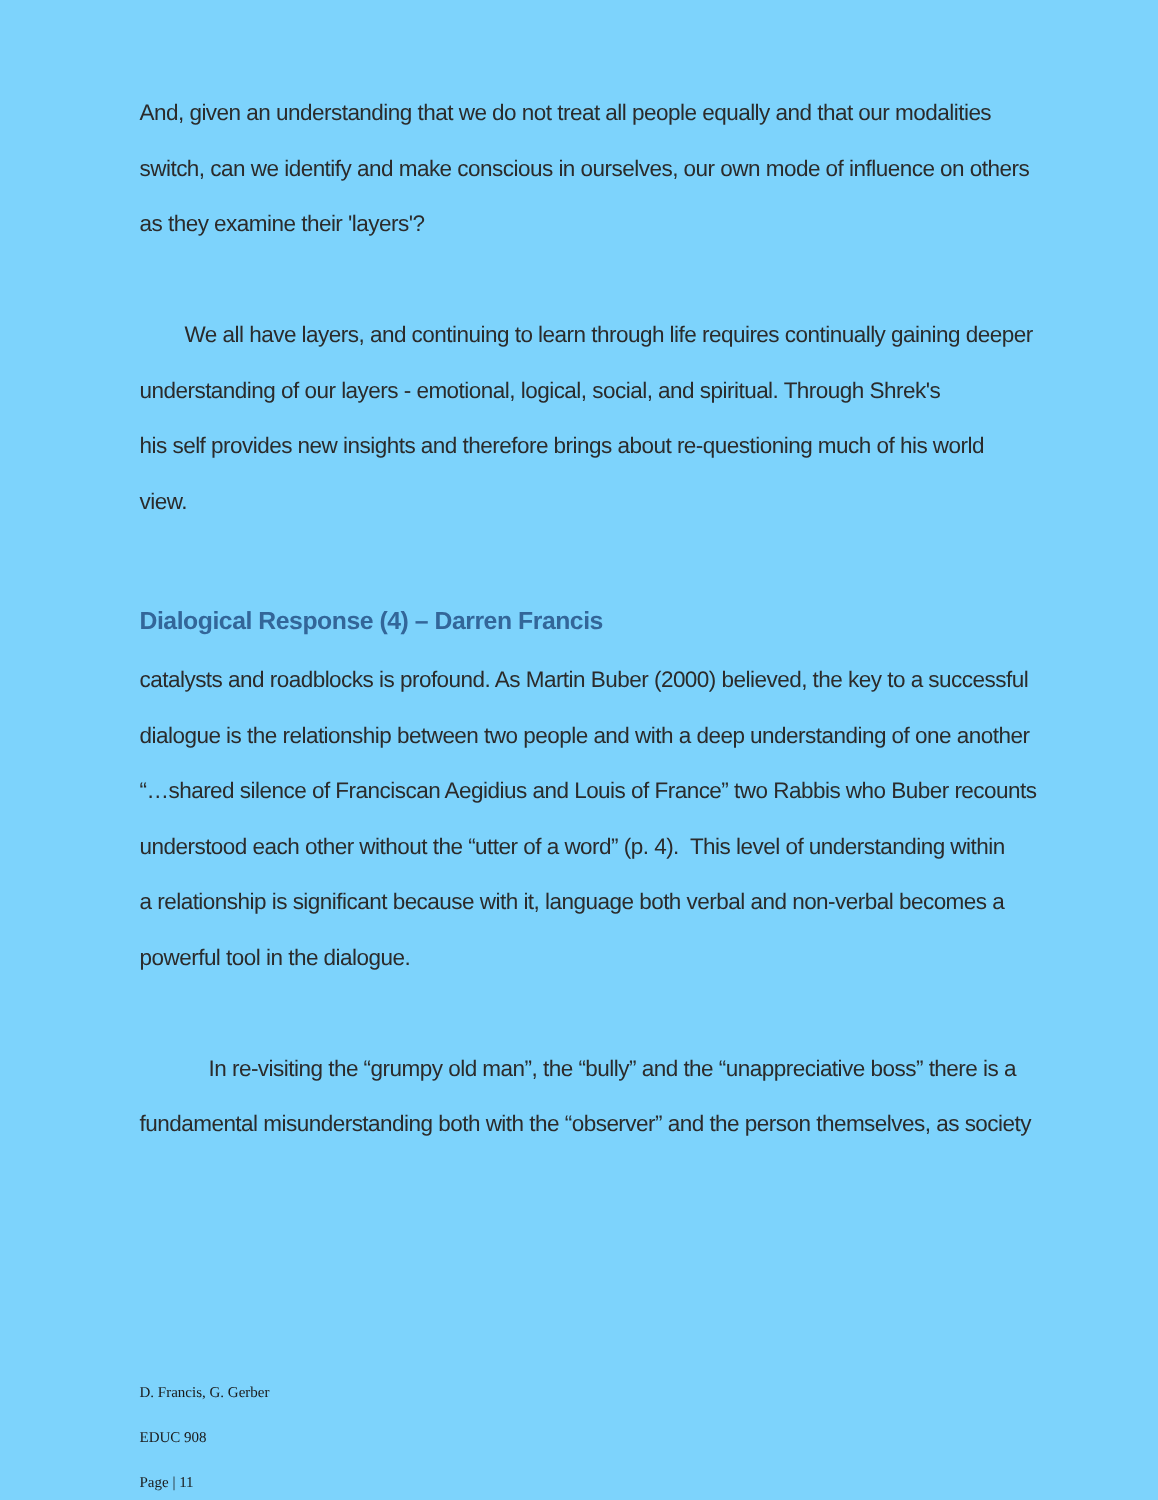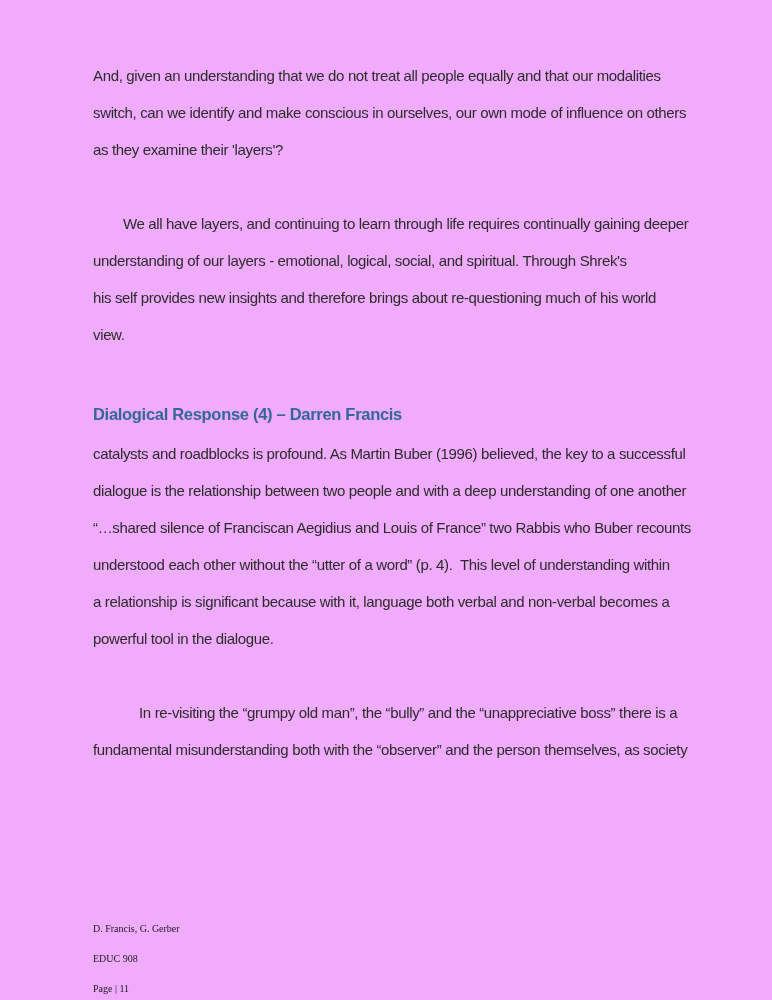--- a/index.html
+++ b/index.html
@@ -4,21 +4,21 @@
 <style>
   html, body {
     margin: 0;
     padding: 0;
     background: #ffffff;
   }
   .page {
     position: relative;
     width: 772px;
     height: 1000px;
-    background: #f0abfc;
+    background: #7dd3fc;
     overflow: hidden;
     font-family: "Liberation Sans", "DejaVu Sans", sans-serif;
   }
   .content {
     position: absolute;
     top: 57px;
     left: 93px;
     width: 592px;
     color: #2b2b2b;
   }
@@ -75,21 +75,21 @@
     <div class="para">
       <div class="line indent-sm">We all have layers, and continuing to learn through life requires continually gaining deeper</div>
       <div class="line">understanding of our layers - emotional, logical, social, and spiritual. Through Shrek's</div>
       <div class="line">his self provides new insights and therefore brings about re-questioning much of his world</div>
       <div class="line">view.</div>
     </div>
 
     <div class="heading">Dialogical Response (4) – Darren Francis</div>
 
     <div class="para">
-      <div class="line">catalysts and roadblocks is profound. As Martin Buber (1996) believed, the key to a successful</div>
+      <div class="line">catalysts and roadblocks is profound. As Martin Buber (2000) believed, the key to a successful</div>
       <div class="line">dialogue is the relationship between two people and with a deep understanding of one another</div>
       <div class="line">“…shared silence of Franciscan Aegidius and Louis of France” two Rabbis who Buber recounts</div>
       <div class="line">understood each other without the “utter of a word” (p. 4).  This level of understanding within</div>
       <div class="line">a relationship is significant because with it, language both verbal and non-verbal becomes a</div>
       <div class="line">powerful tool in the dialogue.</div>
     </div>
 
     <div class="para">
       <div class="line indent-lg">In re-visiting the “grumpy old man”, the “bully” and the “unappreciative boss” there is a</div>
       <div class="line">fundamental misunderstanding both with the “observer” and the person themselves, as society</div>

